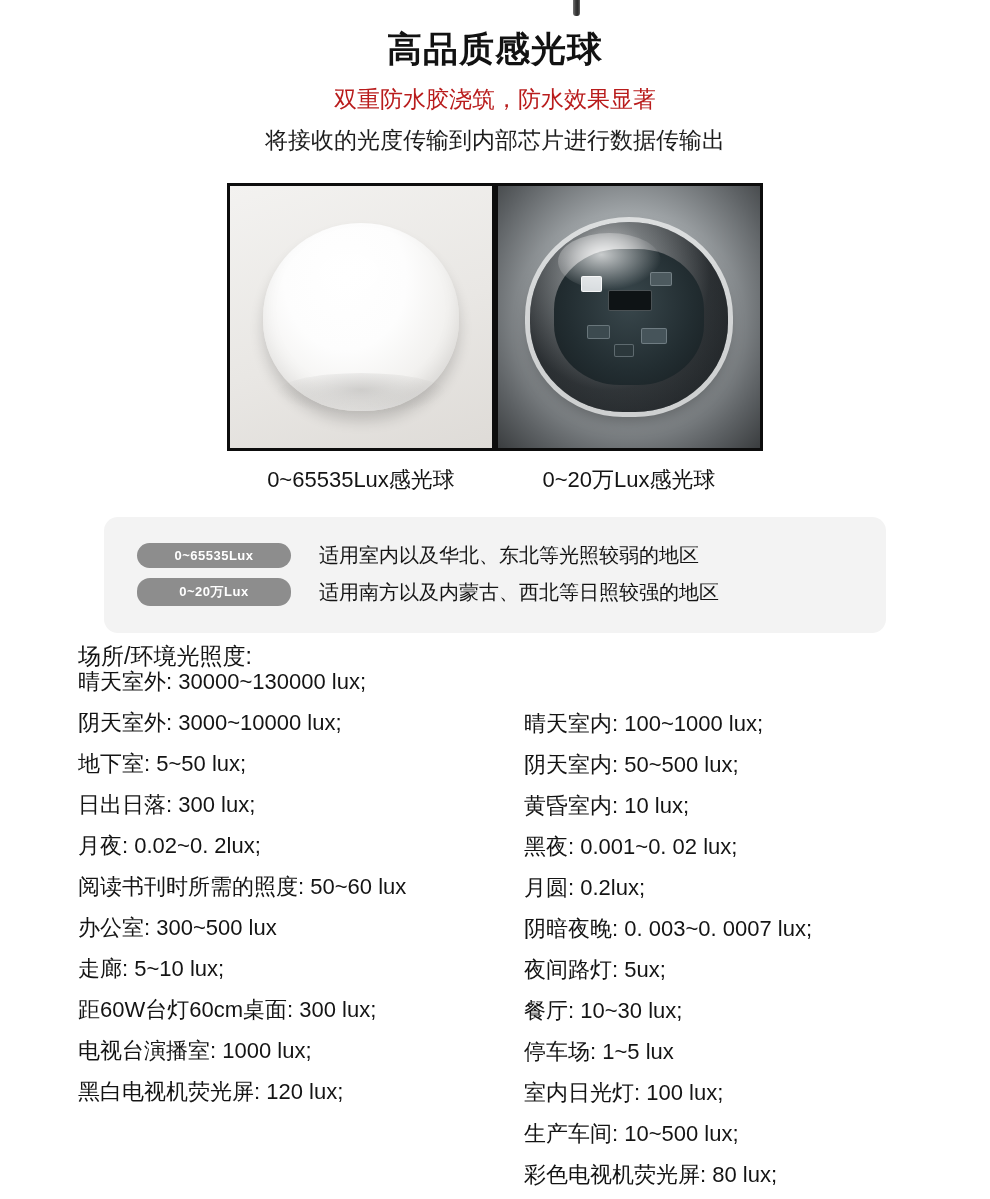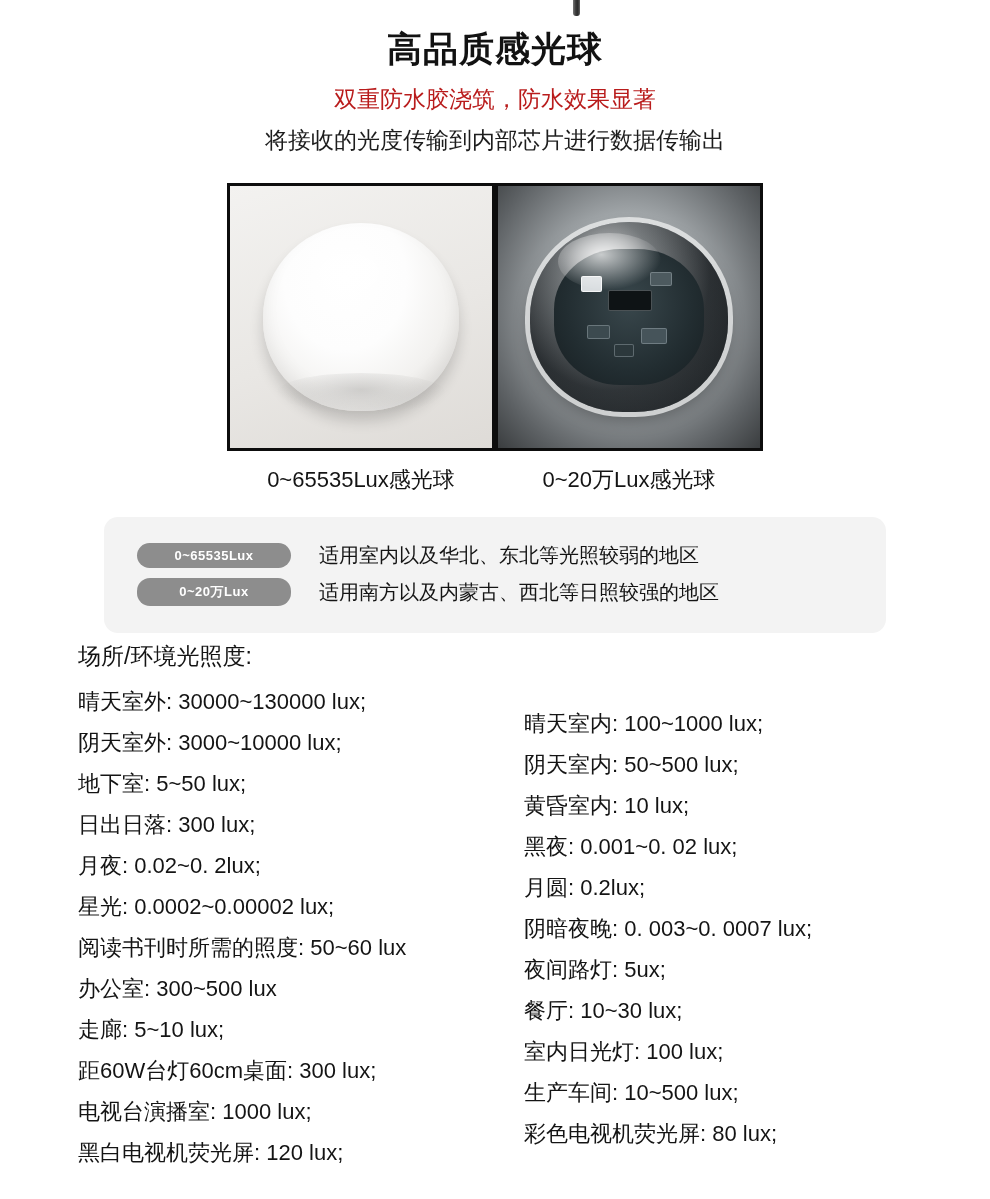--- a/index.html
+++ b/index.html
@@ -198,21 +198,21 @@
     position: relative;
     height: 470px;
   }
   .list-heading {
     font-size: 23px;
     color: #141414;
     margin-bottom: 6px;
   }
   .col {
     position: absolute;
-    top: 40px;
+    top: 20px;
   }
   .col-left { left: 78px; width: 440px; }
   .col-right { left: 524px; top: 62px; width: 440px; }
   .item {
     font-size: 22px;
     line-height: 41px;
     color: #141414;
     white-space: nowrap;
   }
 </style>
@@ -262,34 +262,34 @@
 </div>
 
 <div class="lists">
   <div class="list-heading">场所/环境光照度:</div>
   <div class="col col-left">
       <div class="item">晴天室外: 30000~130000 lux;</div>
       <div class="item">阴天室外: 3000~10000 lux;</div>
       <div class="item">地下室: 5~50 lux;</div>
       <div class="item">日出日落: 300 lux;</div>
       <div class="item">月夜: 0.02~0. 2lux;</div>
-      <div class="item">星光: 0.0002~0.00002 lux;</div>
       <div class="item">阅读书刊时所需的照度: 50~60 lux</div>
       <div class="item">办公室: 300~500 lux</div>
       <div class="item">走廊: 5~10 lux;</div>
       <div class="item">距60W台灯60cm桌面: 300 lux;</div>
       <div class="item">电视台演播室: 1000 lux;</div>
       <div class="item">黑白电视机荧光屏: 120 lux;</div>
     </div>
   <div class="col col-right">
       <div class="item">晴天室内: 100~1000 lux;</div>
       <div class="item">阴天室内: 50~500 lux;</div>
       <div class="item">黄昏室内: 10 lux;</div>
       <div class="item">黑夜: 0.001~0. 02 lux;</div>
       <div class="item">月圆: 0.2lux;</div>
       <div class="item">阴暗夜晚: 0. 003~0. 0007 lux;</div>
       <div class="item">夜间路灯: 5ux;</div>
       <div class="item">餐厅: 10~30 lux;</div>
+      <div class="item">停车场: 1~5 lux</div>
       <div class="item">室内日光灯: 100 lux;</div>
       <div class="item">生产车间: 10~500 lux;</div>
       <div class="item">彩色电视机荧光屏: 80 lux;</div>
     </div>
 </div>
 
 </body></html>

